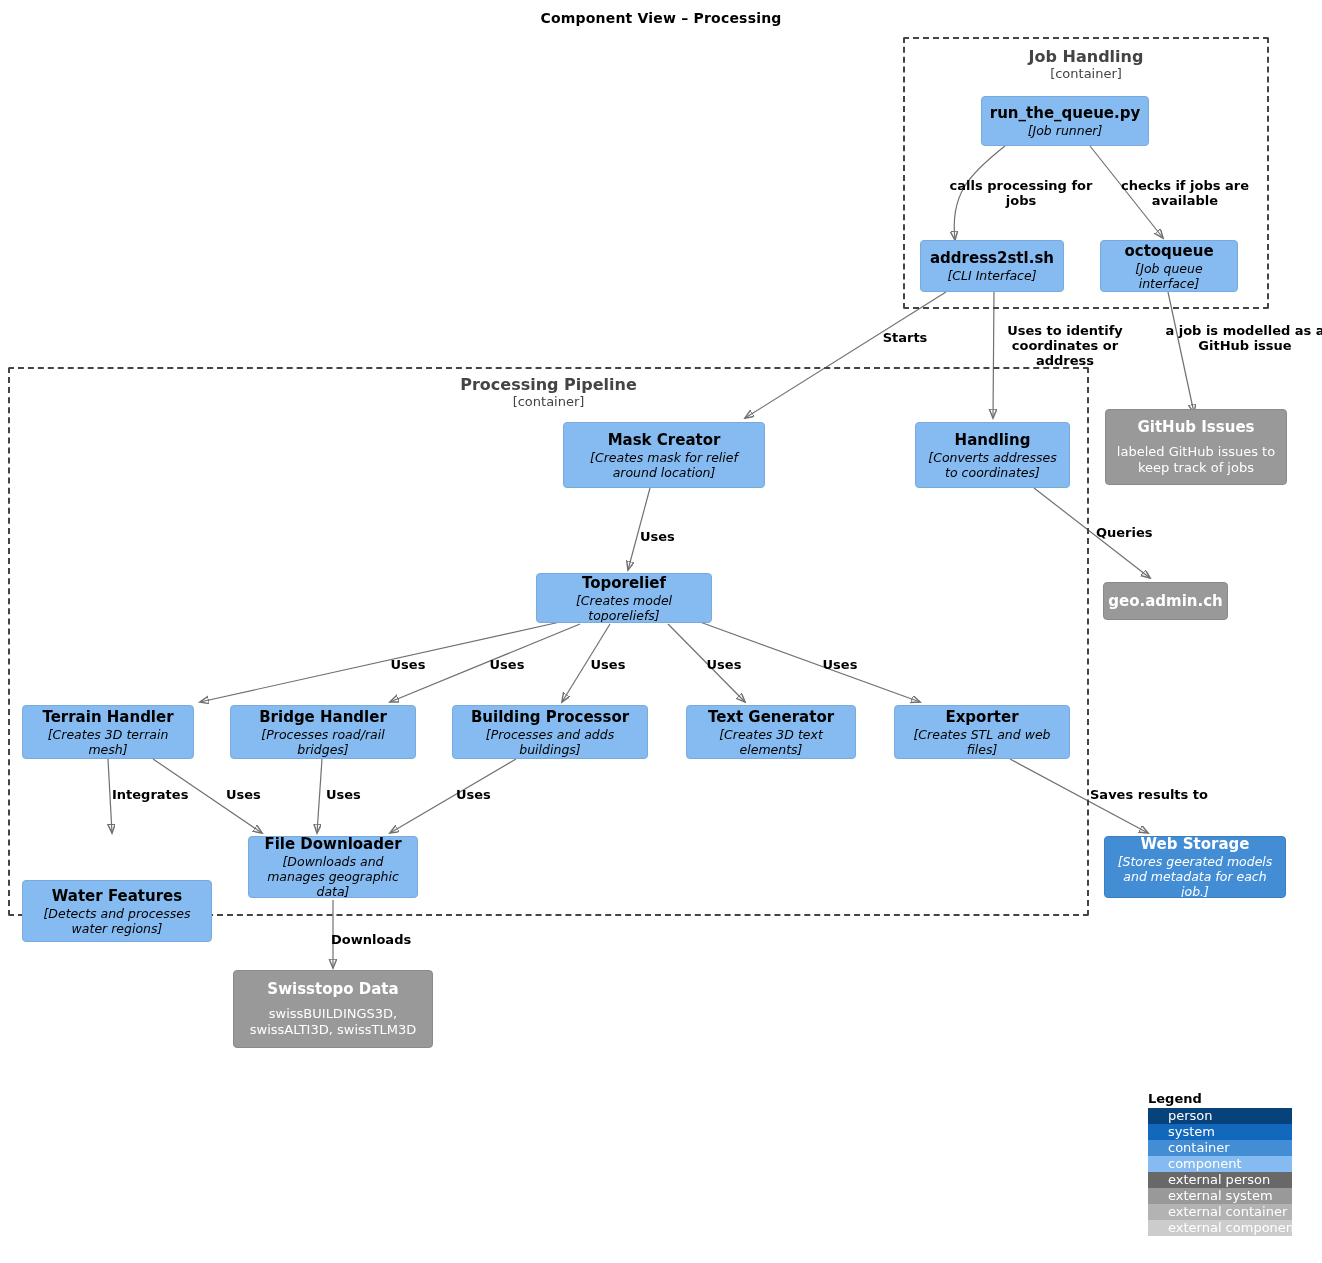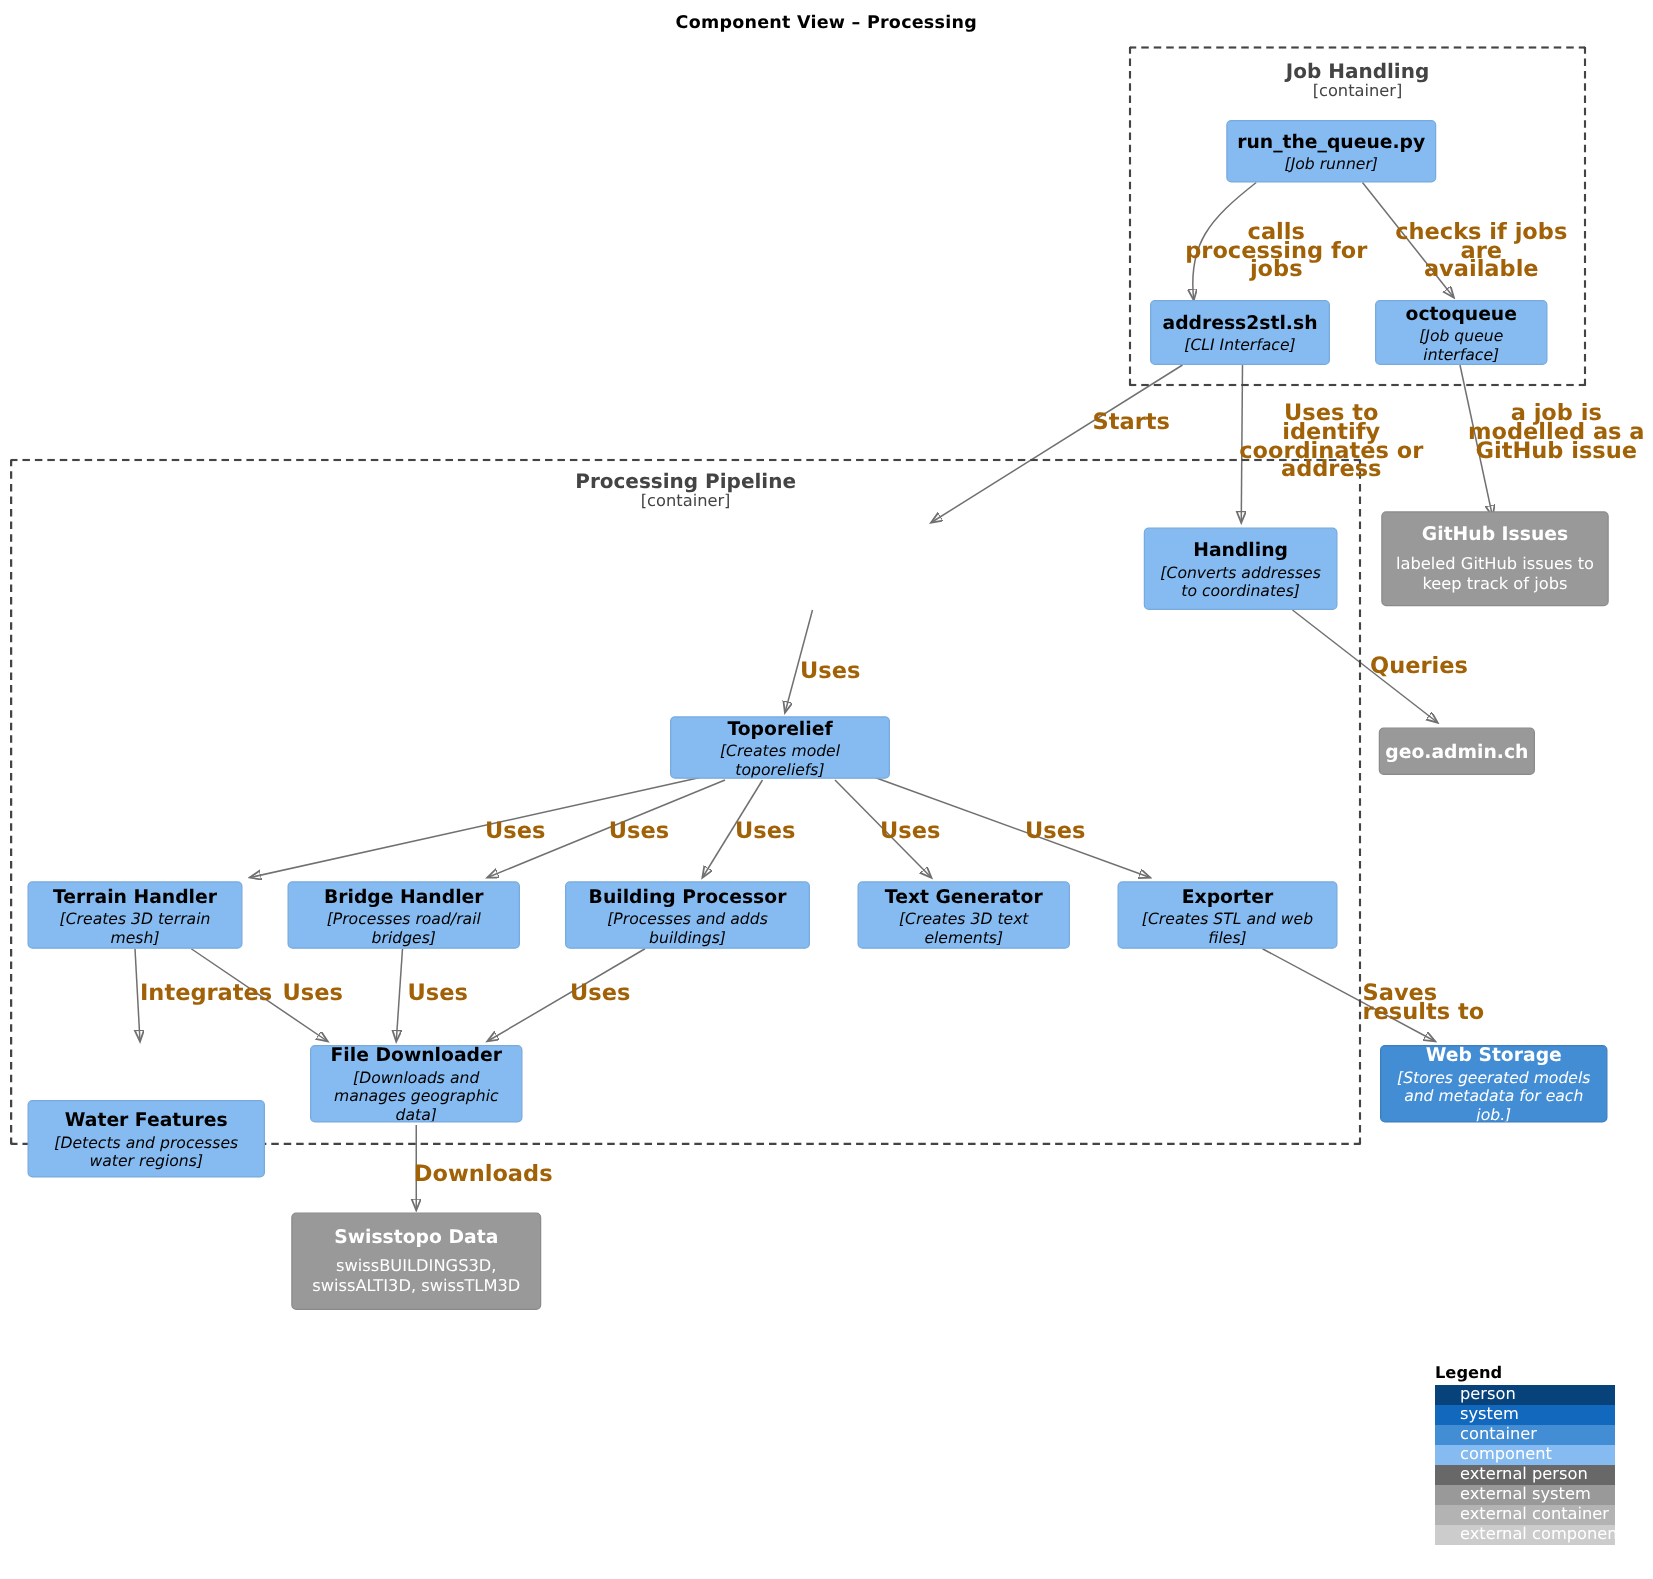--- a/index.html
+++ b/index.html
@@ -124,23 +124,23 @@
   }
   #arrows path, #arrows line {
     stroke: #707070;
     stroke-width: 1.2;
     fill: none;
   }
 
   
   .edge-label {
     position: absolute;
-    font-size: 18px;
-    font-weight: bold;
-    color: #a16207;
+    font-size: 13px;
+    font-weight: bold;
+    color: #000000;
     text-align: center;
     line-height: 15px;
     white-space: pre-line;
   }
 
   
   #legend {
     position: absolute;
     left: 1148px;
     top: 1090px;
@@ -235,20 +235,24 @@
   <div class="node n-component" style="left:920px; top:240px; width:144px; height:52px;">
     <span class="n-title">address2stl.sh</span>
     <span class="n-sub">[CLI Interface]</span>
   </div>
 
   <div class="node n-component" style="left:1100px; top:240px; width:138px; height:52px;">
     <span class="n-title">octoqueue</span>
     <span class="n-sub">[Job queue interface]</span>
   </div>
 
+  <div class="node n-component" style="left:563px; top:422px; width:202px; height:66px;">
+    <span class="n-title">Mask Creator</span>
+    <span class="n-sub">[Creates mask for relief around location]</span>
+  </div>
 
   <div class="node n-component" style="left:915px; top:422px; width:155px; height:66px;">
     <span class="n-title">Handling</span>
     <span class="n-sub">[Converts addresses to coordinates]</span>
   </div>
 
   <div class="node n-external" style="left:1105px; top:409px; width:182px; height:76px;">
     <span class="n-title">GitHub Issues</span>
     <span class="n-desc">labeled GitHub issues to keep track of jobs</span>
   </div>

